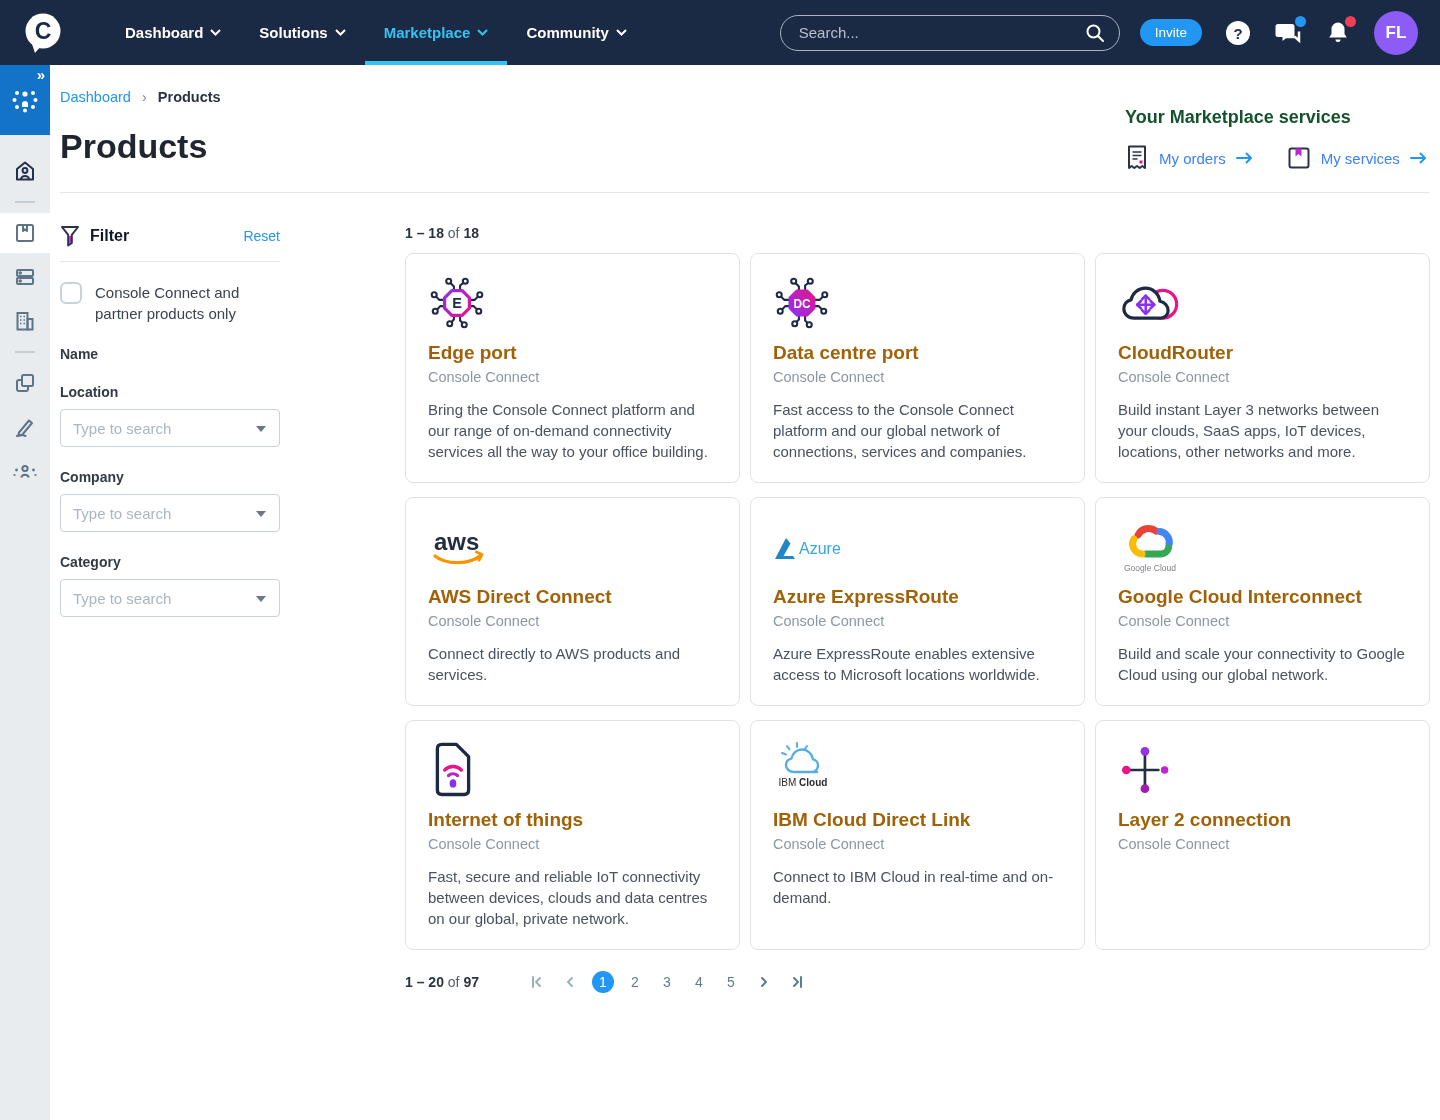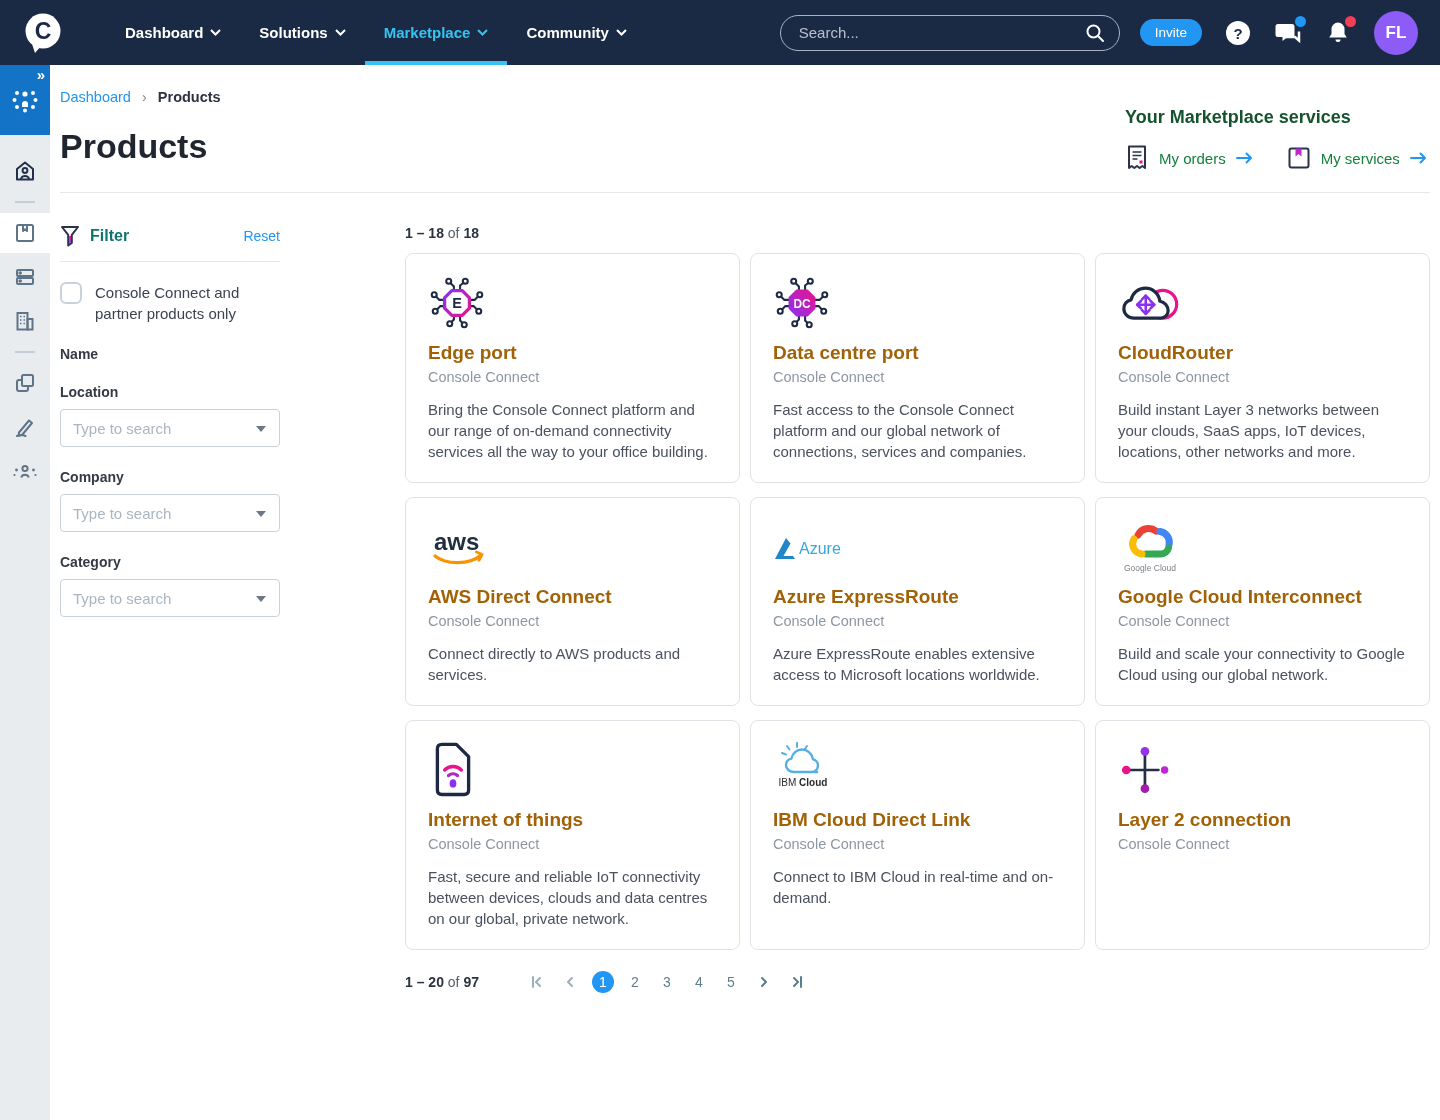--- a/index.html
+++ b/index.html
@@ -46,29 +46,29 @@
   .crumbs { font-size:14.5px; }
   .crumb-link { color:#2196f3; cursor:pointer; text-decoration:none; }
   .crumb-sep { color:#7d8896; margin:0 7px; }
   .crumb-cur { color:#2b3340; font-weight:600; }
   .page-title { font-size:34px; font-weight:700; color:#20262f; margin-top:22px; }
   .services { width:305px; padding-top:18px; }
   .services h2 { font-size:18px; font-weight:700; color:#14532d; }
   .svc-links { display:flex; align-items:center; margin-top:16px; }
   .svc-link { display:flex; align-items:center; gap:10px; cursor:pointer; }
   .svc-link + .svc-link { margin-left:34px; }
-  .svc-label { color:#15803d; font-size:15px; }
+  .svc-label { color:#3b82f6; font-size:15px; }
   hr.main-div { border:none; border-top:1px solid #e3e7ea; margin-top:20px; }
 
   .body-row { display:flex; margin-top:32px; }
 
   
   .filters { width:220px; margin-right:125px; flex:0 0 auto; }
   .filter-head { display:flex; align-items:center; }
-  .filter-title { font-size:16px; font-weight:700; margin-left:10px; color:#0f766e; }
+  .filter-title { font-size:16px; font-weight:700; margin-left:10px; color:#0f172a; }
   .reset-link { margin-left:auto; color:#2196f3; font-size:14px; cursor:pointer; }
   .filter-div { border:none; border-top:1px solid #e3e7ea; margin:14px 0 20px; }
   .chk-row { display:flex; align-items:flex-start; }
   .checkbox { width:22px; height:22px; border:2px solid #c9d2da; border-radius:6px; background:#fff; cursor:pointer; flex:0 0 auto; }
   .chk-label { margin-left:13px; font-size:15px; color:#3a4350; line-height:1.4; }
   .f-label { font-size:14px; font-weight:700; color:#333a45; margin:22px 0 9px; }
   .f-input, .f-select { width:100%; height:38px; border:1px solid #c9d2da; border-radius:4px;
     padding:0 12px; font-size:15px; font-family:inherit; color:#3a4350; background:#fff; }
   .f-input::placeholder { color:#a9b6c0; }
   .f-select { position:relative; display:flex; align-items:center; cursor:pointer; }

